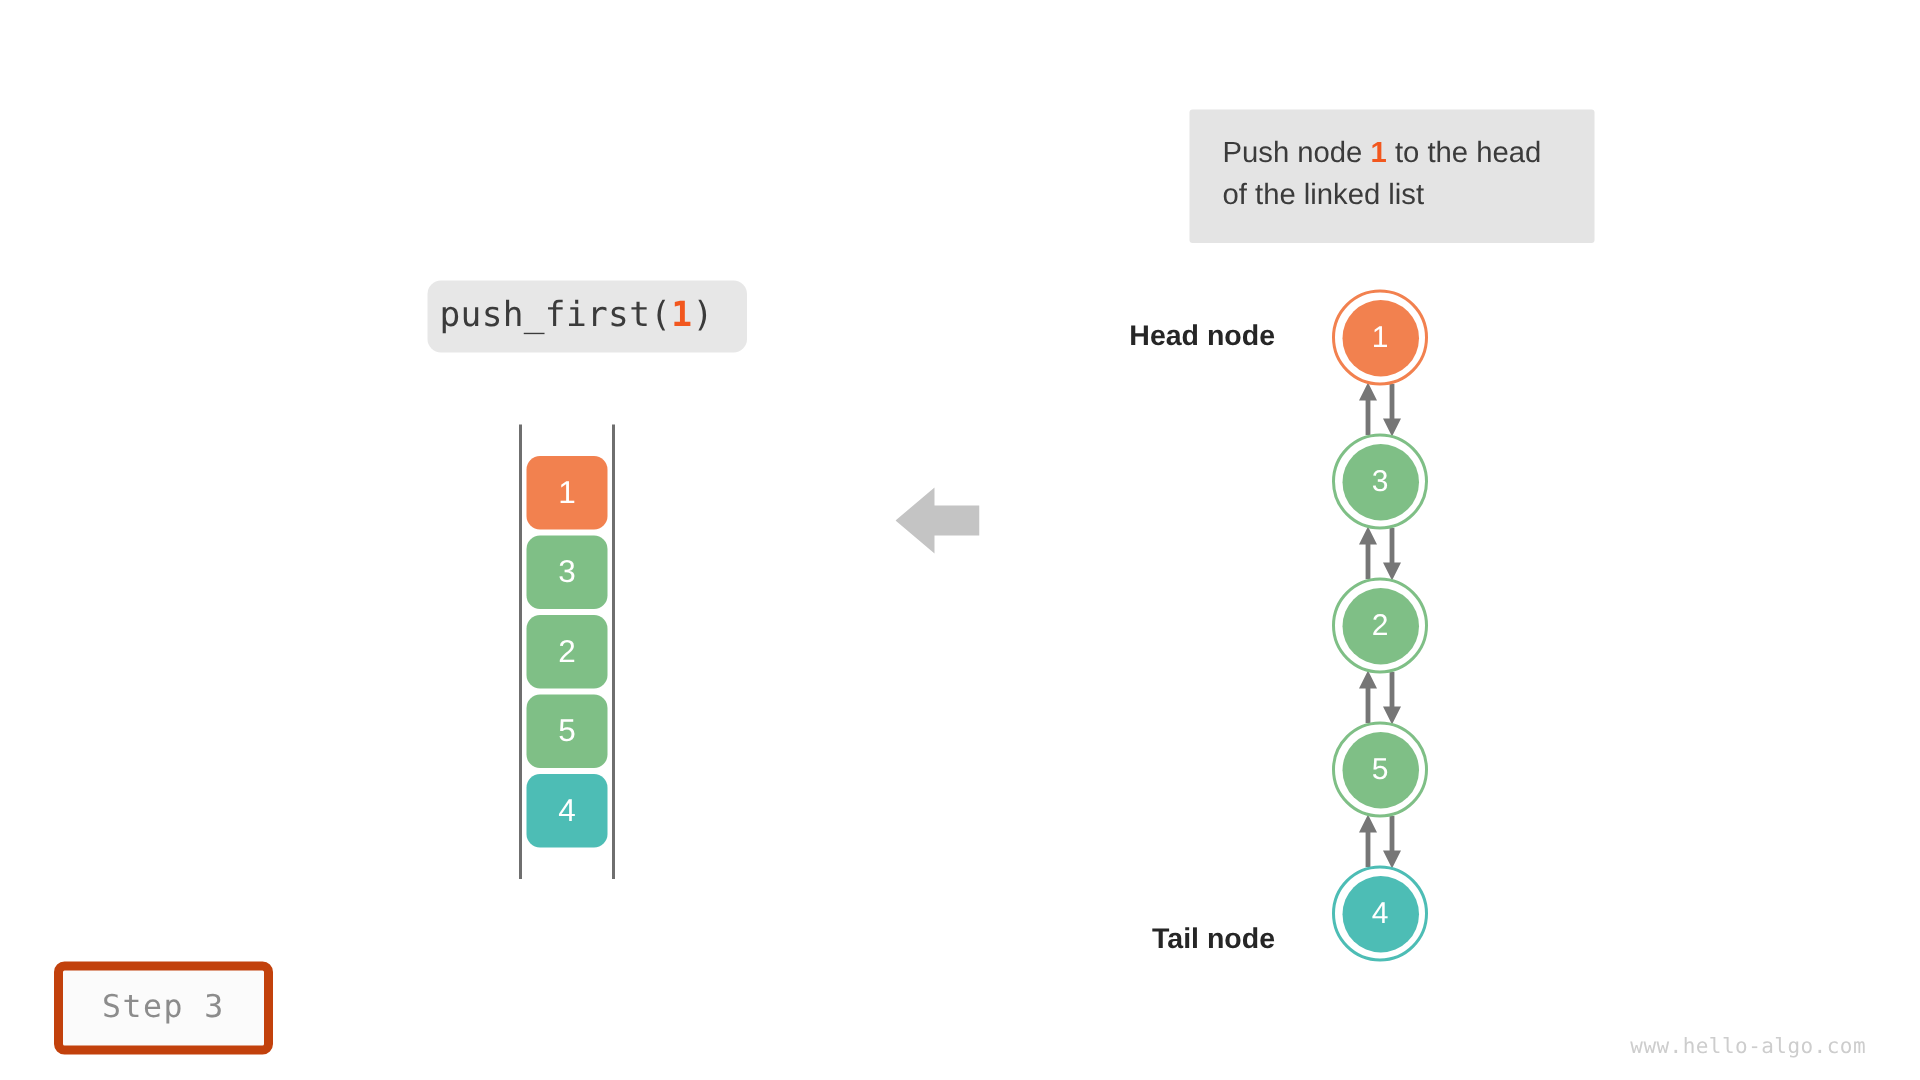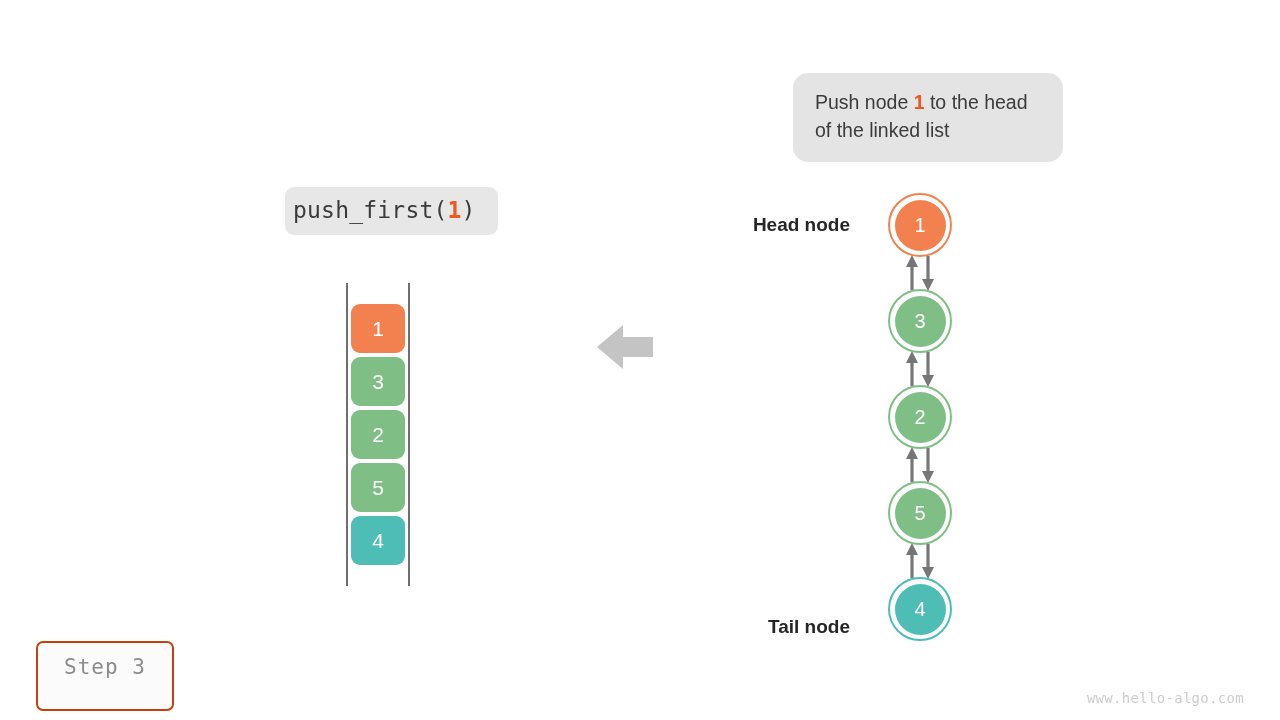--- a/index.html
+++ b/index.html
@@ -25,21 +25,21 @@
 
   
   .callout {
     position: absolute;
     left: 793px;
     top: 73px;
     width: 270px;
     box-sizing: border-box;
     padding: 16px 22px 18px 22px;
     background: #e4e4e4;
-    border-radius: 15px;
+    border-radius: 2px;
     color: #3b3b3b;
     font-size: 19.5px;
     line-height: 1.42;
   }
   .callout .hl {
     color: #f2571e;
     font-weight: bold;
   }
 
   
@@ -164,22 +164,22 @@
     text-align: right;
   }
   .node-tag.head { left: 700px; top: 214px; width: 150px; }
   .node-tag.tail { left: 700px; top: 596px; width: 150px; margin-top: 20px; }
 
   
   .step-badge {
     position: absolute;
     left: 36px;
     top: 641px;
-    padding: 12px 26px 30px 26px;
-    border: 2px solid #c2410c;
+    padding: 12px 26px 14px 26px;
+    border: 6px solid #c2410c;
     border-radius: 7px;
     background: #fbfbfb;
     font-family: "DejaVu Sans Mono", monospace;
     font-size: 21px;
     color: #8c8c8c;
     letter-spacing: 1px;
     white-space: nowrap;
   }
 
   

